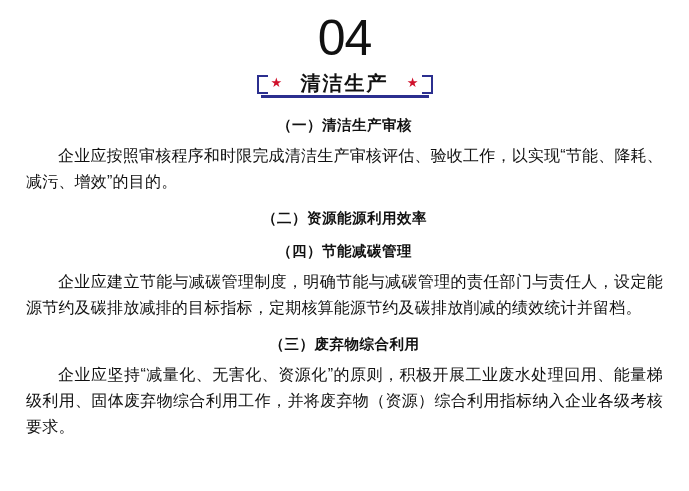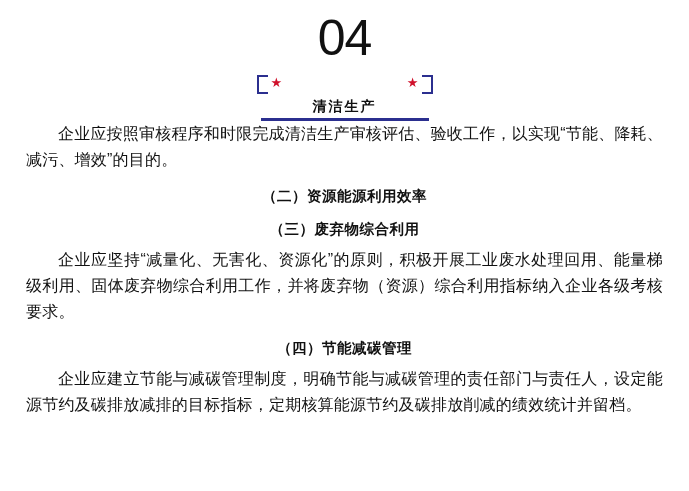--- a/index.html
+++ b/index.html
@@ -31,30 +31,29 @@
     color: #111111;
     margin-top: 12px;
   }
   .title-block {
     position: relative;
     width: 180px;
     margin: 8px auto 0 auto;
     text-align: center;
   }
   .title-text {
-    font-size: 14px;
+    font-size: 20px;
     font-weight: bold;
     color: #111111;
     letter-spacing: 2px;
     line-height: 22px;
     position: relative;
     z-index: 3;
     display: inline-block;
     padding: 0 14px;
-    margin-top: 23px;
   }
   .title-underline {
     width: 168px;
     height: 3px;
     background: #2b2f8f;
     margin: 1px auto 0 auto;
     position: relative;
     z-index: 1;
   }
   .star {
@@ -113,30 +112,31 @@
   <div class="title-block">
     <span class="bracket bracket-left"></span>
     <span class="bracket bracket-right"></span>
     <span class="star star-left">★</span>
     <span class="star star-right">★</span>
     <div class="title-text">清洁生产</div>
     <div class="title-underline"></div>
   </div>
 
   <div class="section sec-first">
+    <div class="section-heading">（一）清洁生产审核</div>
     <p class="body-text">企业应按照审核程序和时限完成清洁生产审核评估、验收工作，以实现“节能、降耗、减污、增效”的目的。</p>
   </div>
 
   <div class="section">
     <div class="section-heading">（二）资源能源利用效率</div>
   </div>
 
   <div class="section">
-    <div class="section-heading">（三）废弃物综合利用</div>
-    <p class="body-text">企业应坚持“减量化、无害化、资源化”的原则，积极开展工业废水处理回用、能量梯级利用、固体废弃物综合利用工作，并将废弃物（资源）综合利用指标纳入企业各级考核要求。</p>
+    <div class="section-heading">（四）节能减碳管理</div>
+    <p class="body-text">企业应建立节能与减碳管理制度，明确节能与减碳管理的责任部门与责任人，设定能源节约及碳排放减排的目标指标，定期核算能源节约及碳排放削减的绩效统计并留档。</p>
   </div>
 
   <div class="section">
-    <div class="section-heading">（四）节能减碳管理</div>
-    <p class="body-text">企业应建立节能与减碳管理制度，明确节能与减碳管理的责任部门与责任人，设定能源节约及碳排放减排的目标指标，定期核算能源节约及碳排放削减的绩效统计并留档。</p>
+    <div class="section-heading">（三）废弃物综合利用</div>
+    <p class="body-text">企业应坚持“减量化、无害化、资源化”的原则，积极开展工业废水处理回用、能量梯级利用、固体废弃物综合利用工作，并将废弃物（资源）综合利用指标纳入企业各级考核要求。</p>
   </div>
 
 </div>
 
 </body></html>

